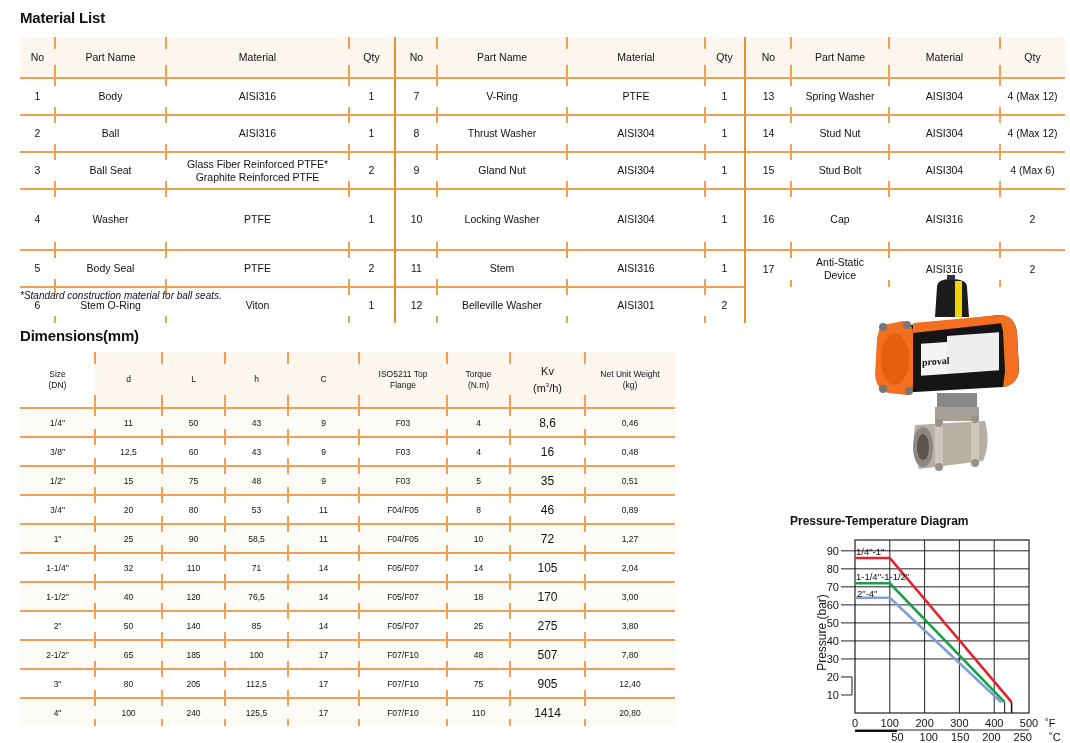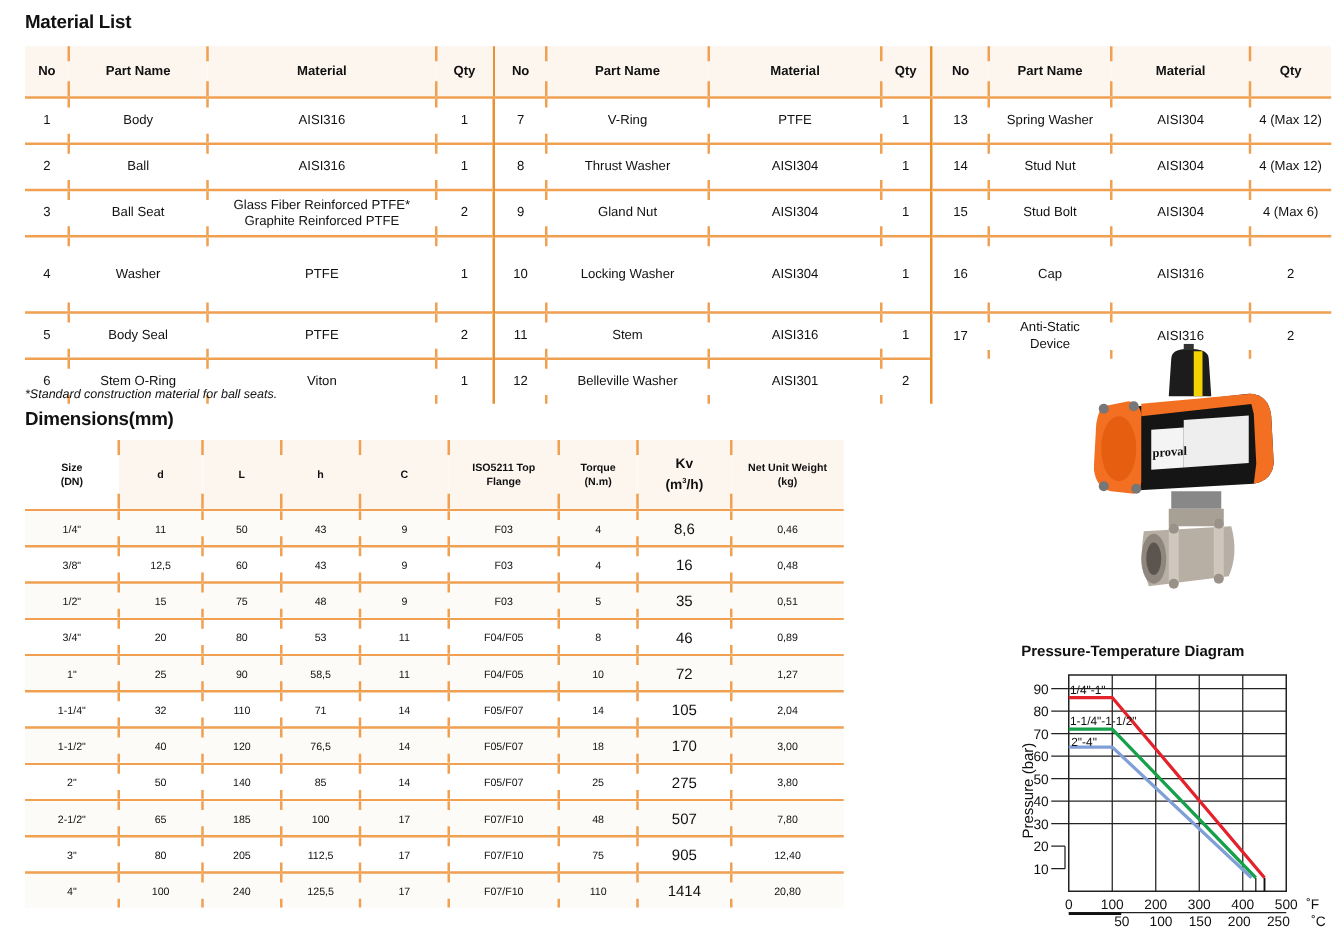--- a/index.html
+++ b/index.html
@@ -1,46 +1,46 @@
 <!DOCTYPE html>
 <html><head>
 <meta charset="utf-8">
 <style>
   html, body { margin:0; padding:0; background:#ffffff; }
   body { width:1070px; height:743px; position:relative; overflow:hidden;
          font-family:"Liberation Sans", "DejaVu Sans", sans-serif; color:#111; }
   .h-title { position:absolute; font-weight:bold; font-size:15px; color:#111; letter-spacing:-0.2px;text-align:center; }
   .tbl { position:absolute; border-collapse:collapse; table-layout:fixed; background:#fff; }
   .tbl td, .tbl th { padding:0; text-align:center; vertical-align:middle; position:relative; }
-  .tbl th { background:#fdf6ef; font-weight:bold; }
+  .tbl th { background:#fdf6ef; font-weight:normal; }
   .tbl tr.row td { border-top:2px solid #f0a050; }
   .tbl tr.hdr th { border-bottom:2px solid #f0a050; }
   
   .tk::before, .tk::after { content:""; position:absolute; left:-1px; width:2px; background:#f0a050; height:7px; }
   .tk::before { top:0; }
   .tk::after { bottom:0; }
   th.tk::before { height:12px; } th.tk::after { height:12px; }
   .grp { border-left:2px solid #e9902f !important; }
   .grp::before, .grp::after { display:none; }
   .mat { left:20px; top:37px; width:1045px; font-size:10.5px; }
   .mat th { height:40px; font-size:10.5px; }
   .mat td { height:35px; line-height:13px; }
-  .note { position:absolute; left:20px; top:310px; font-size:10px; font-style:italic; color:#111; }
+  .note { position:absolute; left:20px; top:290px; font-size:10px; font-style:italic; color:#111; }
   .dim { left:20px; top:352px; width:655px; font-size:8.5px; }
   .dim th { height:55px; font-size:8.5px; line-height:11px; }
   .dim td { height:27px; }
   .dim td.kv { font-size:12px; }
   .dim th.kvh { font-size:11px; line-height:14px; }
   .dim tr.row td { border-top:2px solid #f0a050; }
   .dim tr.row:nth-child(even) td { background:#fff; }
   .dim tr.row td { background:#fdfbf8; }
   sup { font-size:6px; }
   
   .valve { position:absolute; left:875px; top:275px; width:150px; height:200px; }
-  .chart-title { position:absolute; left:817px; top:514px; font-size:12px; font-weight:bold; }
+  .chart-title { position:absolute; left:790px; top:514px; font-size:12px; font-weight:bold; }
   .chart { position:absolute; left:806px; top:530px; width:264px; height:213px; }
   .chart text { font-family:"Liberation Sans", sans-serif; }
 </style>
 </head>
 <body>
 
 <div class="h-title" style="left:20px; top:9px;">Material List</div>
 
 <table class="tbl mat">
   <colgroup>

